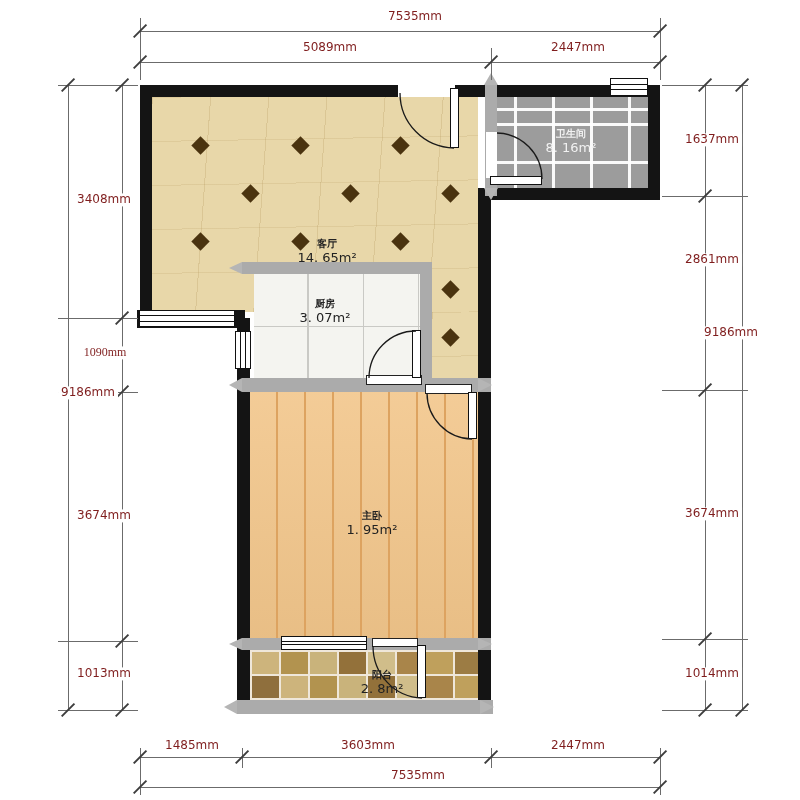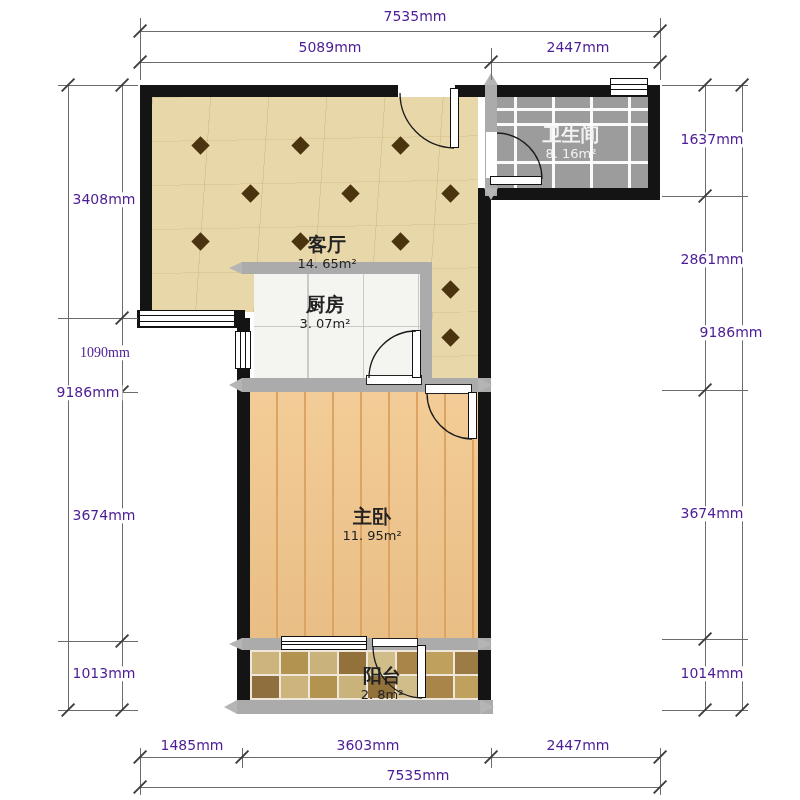--- a/index.html
+++ b/index.html
@@ -14,23 +14,23 @@
   .win.h{background-image:linear-gradient(#111,#111),linear-gradient(#111,#111);
          background-repeat:no-repeat;background-size:100% 1px;background-position:0 32%,0 68%;}
   .win.v{background-image:linear-gradient(#111,#111),linear-gradient(#111,#111);
          background-repeat:no-repeat;background-size:1px 100%;background-position:32% 0,68% 0;}
   .thr{position:absolute;background:#fff;border:1px solid #222;box-sizing:border-box;}
   .gap{position:absolute;background:#fff;}
   .leaf{position:absolute;background:#fff;border:1.5px solid #111;box-sizing:border-box;}
   .dline{position:absolute;background:#6b6b6b;}
   .tick{position:absolute;width:18px;height:1.8px;background:#3c3c3c;transform:rotate(-45deg);transform-origin:center;}
   .dlabel{position:absolute;transform:translate(-50%,-50%);background:#fff;padding:0 3px;
-          font-size:14px;color:#4c1d95;white-space:nowrap;line-height:1.1;}
+          font-size:12px;color:#7f1d1d;white-space:nowrap;line-height:1.1;}
   .room-label{position:absolute;transform:translate(-50%,-50%);text-align:center;color:#222;line-height:1.2;white-space:nowrap;}
-  .room-label .nm{font-size:19px;font-weight:600;}
+  .room-label .nm{font-size:10px;font-weight:600;}
   .room-label .ar{font-size:13px;}
   .room-label.light{color:#f2f2f2;}
   .diamond{position:absolute;width:13px;height:13px;background:#4a330f;transform:rotate(45deg);}
   #living,#corridor{background-color:#e8d7a9;
      background-image:repeating-linear-gradient(94deg,rgba(176,146,86,.25) 0 1px,transparent 1px 58px),
                       repeating-linear-gradient(179deg,rgba(176,146,86,.18) 0 1px,transparent 1px 44px);}
   #kitchen{background-color:#f4f4f0;
      background-image:repeating-linear-gradient(90deg,#c9c9c5 0 1px,transparent 1px 55px),
                       linear-gradient(#c9c9c5,#c9c9c5);
      background-repeat:repeat,no-repeat;background-size:auto,100% 1px;background-position:54px 0,0 52px;}
@@ -145,21 +145,21 @@
   <div class="room-label" style="left:325px;top:312px;">
     <div class="nm">厨房</div>
     <div class="ar">3. 07m²</div>
   </div>
   <div class="room-label light" style="left:571px;top:142px;">
     <div class="nm">卫生间</div>
     <div class="ar">8. 16m²</div>
   </div>
   <div class="room-label" style="left:372px;top:524px;">
     <div class="nm">主卧</div>
-    <div class="ar">11. 95m²</div>
+    <div class="ar">1. 95m²</div>
   </div>
   <div class="room-label" style="left:382px;top:683px;">
     <div class="nm">阳台</div>
     <div class="ar">2. 8m²</div>
   </div>
 
   <div class="dline" style="left:140px;top:31px;width:520px;height:1px;"></div>
   <div class="dline" style="left:140px;top:62px;width:520px;height:1px;"></div>
   <div class="dline" style="left:140px;top:18px;width:1px;height:62px;"></div>
   <div class="dline" style="left:491px;top:48px;width:1px;height:32px;"></div>

